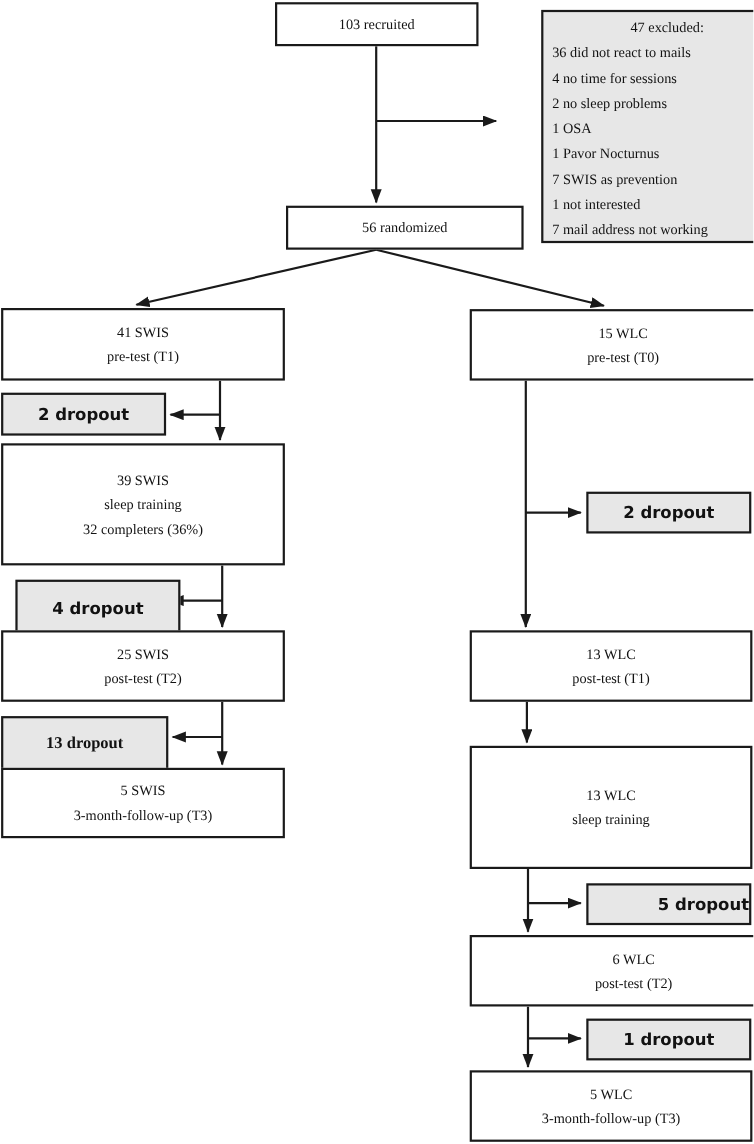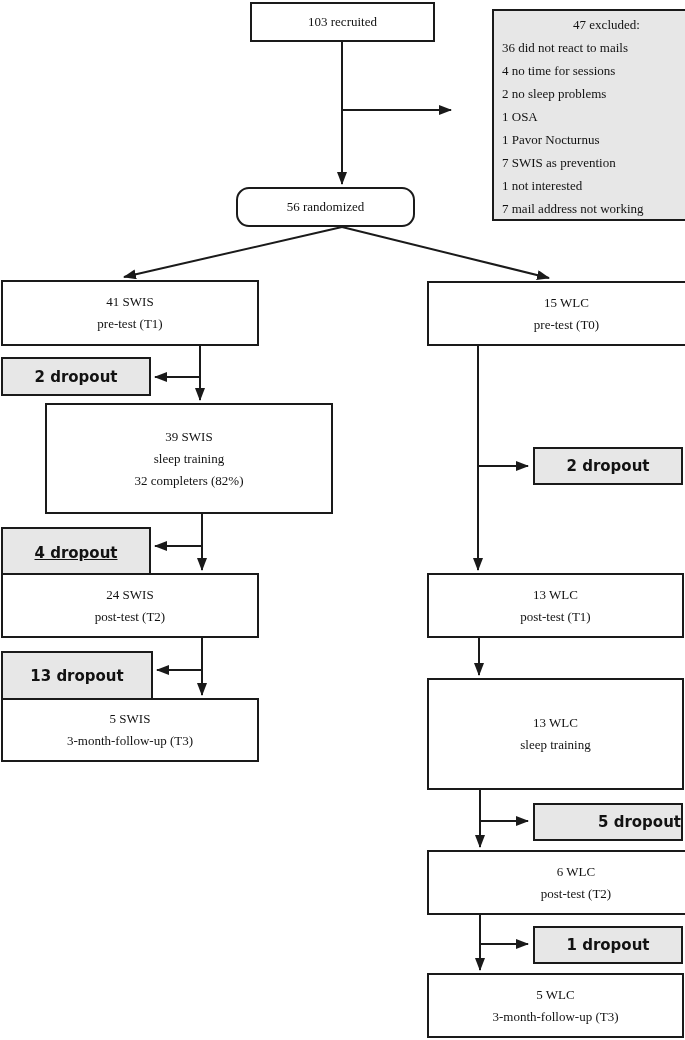--- a/index.html
+++ b/index.html
@@ -68,49 +68,49 @@
     <div>36 did not react to mails</div>
     <div>4 no time for sessions</div>
     <div>2 no sleep problems</div>
     <div>1 OSA</div>
     <div>1 Pavor Nocturnus</div>
     <div>7 SWIS as prevention</div>
     <div>1 not interested</div>
     <div>7 mail address not working</div>
   </div>
 
-  <div class="box" style="left:236px;top:187px;width:179px;height:40px;border-radius:13px;">
+  <div class="box" style="left:260px;top:187px;width:216px;height:40px;">
     <div>56 randomized</div>
   </div>
 
   <div class="box" style="left:1px;top:280px;width:258px;height:66px;">
     <div>41 SWIS</div>
     <div>pre-test (T1)</div>
   </div>
 
   <div class="box gray" style="left:1px;top:357px;width:150px;height:39px;">
     <div>2 dropout</div>
   </div>
 
-  <div class="box" style="left:1px;top:403px;width:288px;height:111px;margin-left:44px;">
+  <div class="box" style="left:1px;top:403px;width:258px;height:111px;">
     <div>39 SWIS</div>
     <div>sleep training</div>
-    <div>32 completers (82%)</div>
+    <div>32 completers (36%)</div>
   </div>
 
-  <div class="box gray" style="left:1px;top:527px;width:150px;height:52px;text-decoration:underline;">
+  <div class="box gray" style="left:14px;top:527px;width:150px;height:52px;">
     <div>4 dropout</div>
   </div>
 
   <div class="box" style="left:1px;top:573px;width:258px;height:65px;">
-    <div>24 SWIS</div>
+    <div>25 SWIS</div>
     <div>post-test (T2)</div>
   </div>
 
-  <div class="box gray" style="left:1px;top:651px;width:152px;height:50px;">
+  <div class="box gray" style="left:1px;top:651px;width:152px;height:50px;font-family:Liberation Serif, serif;">
     <div>13 dropout</div>
   </div>
 
   <div class="box" style="left:1px;top:698px;width:258px;height:64px;">
     <div>5 SWIS</div>
     <div>3-month-follow-up (T3)</div>
   </div>
 
   <div class="box" style="left:427px;top:281px;width:279px;height:65px;">
     <div>15 WLC</div>

